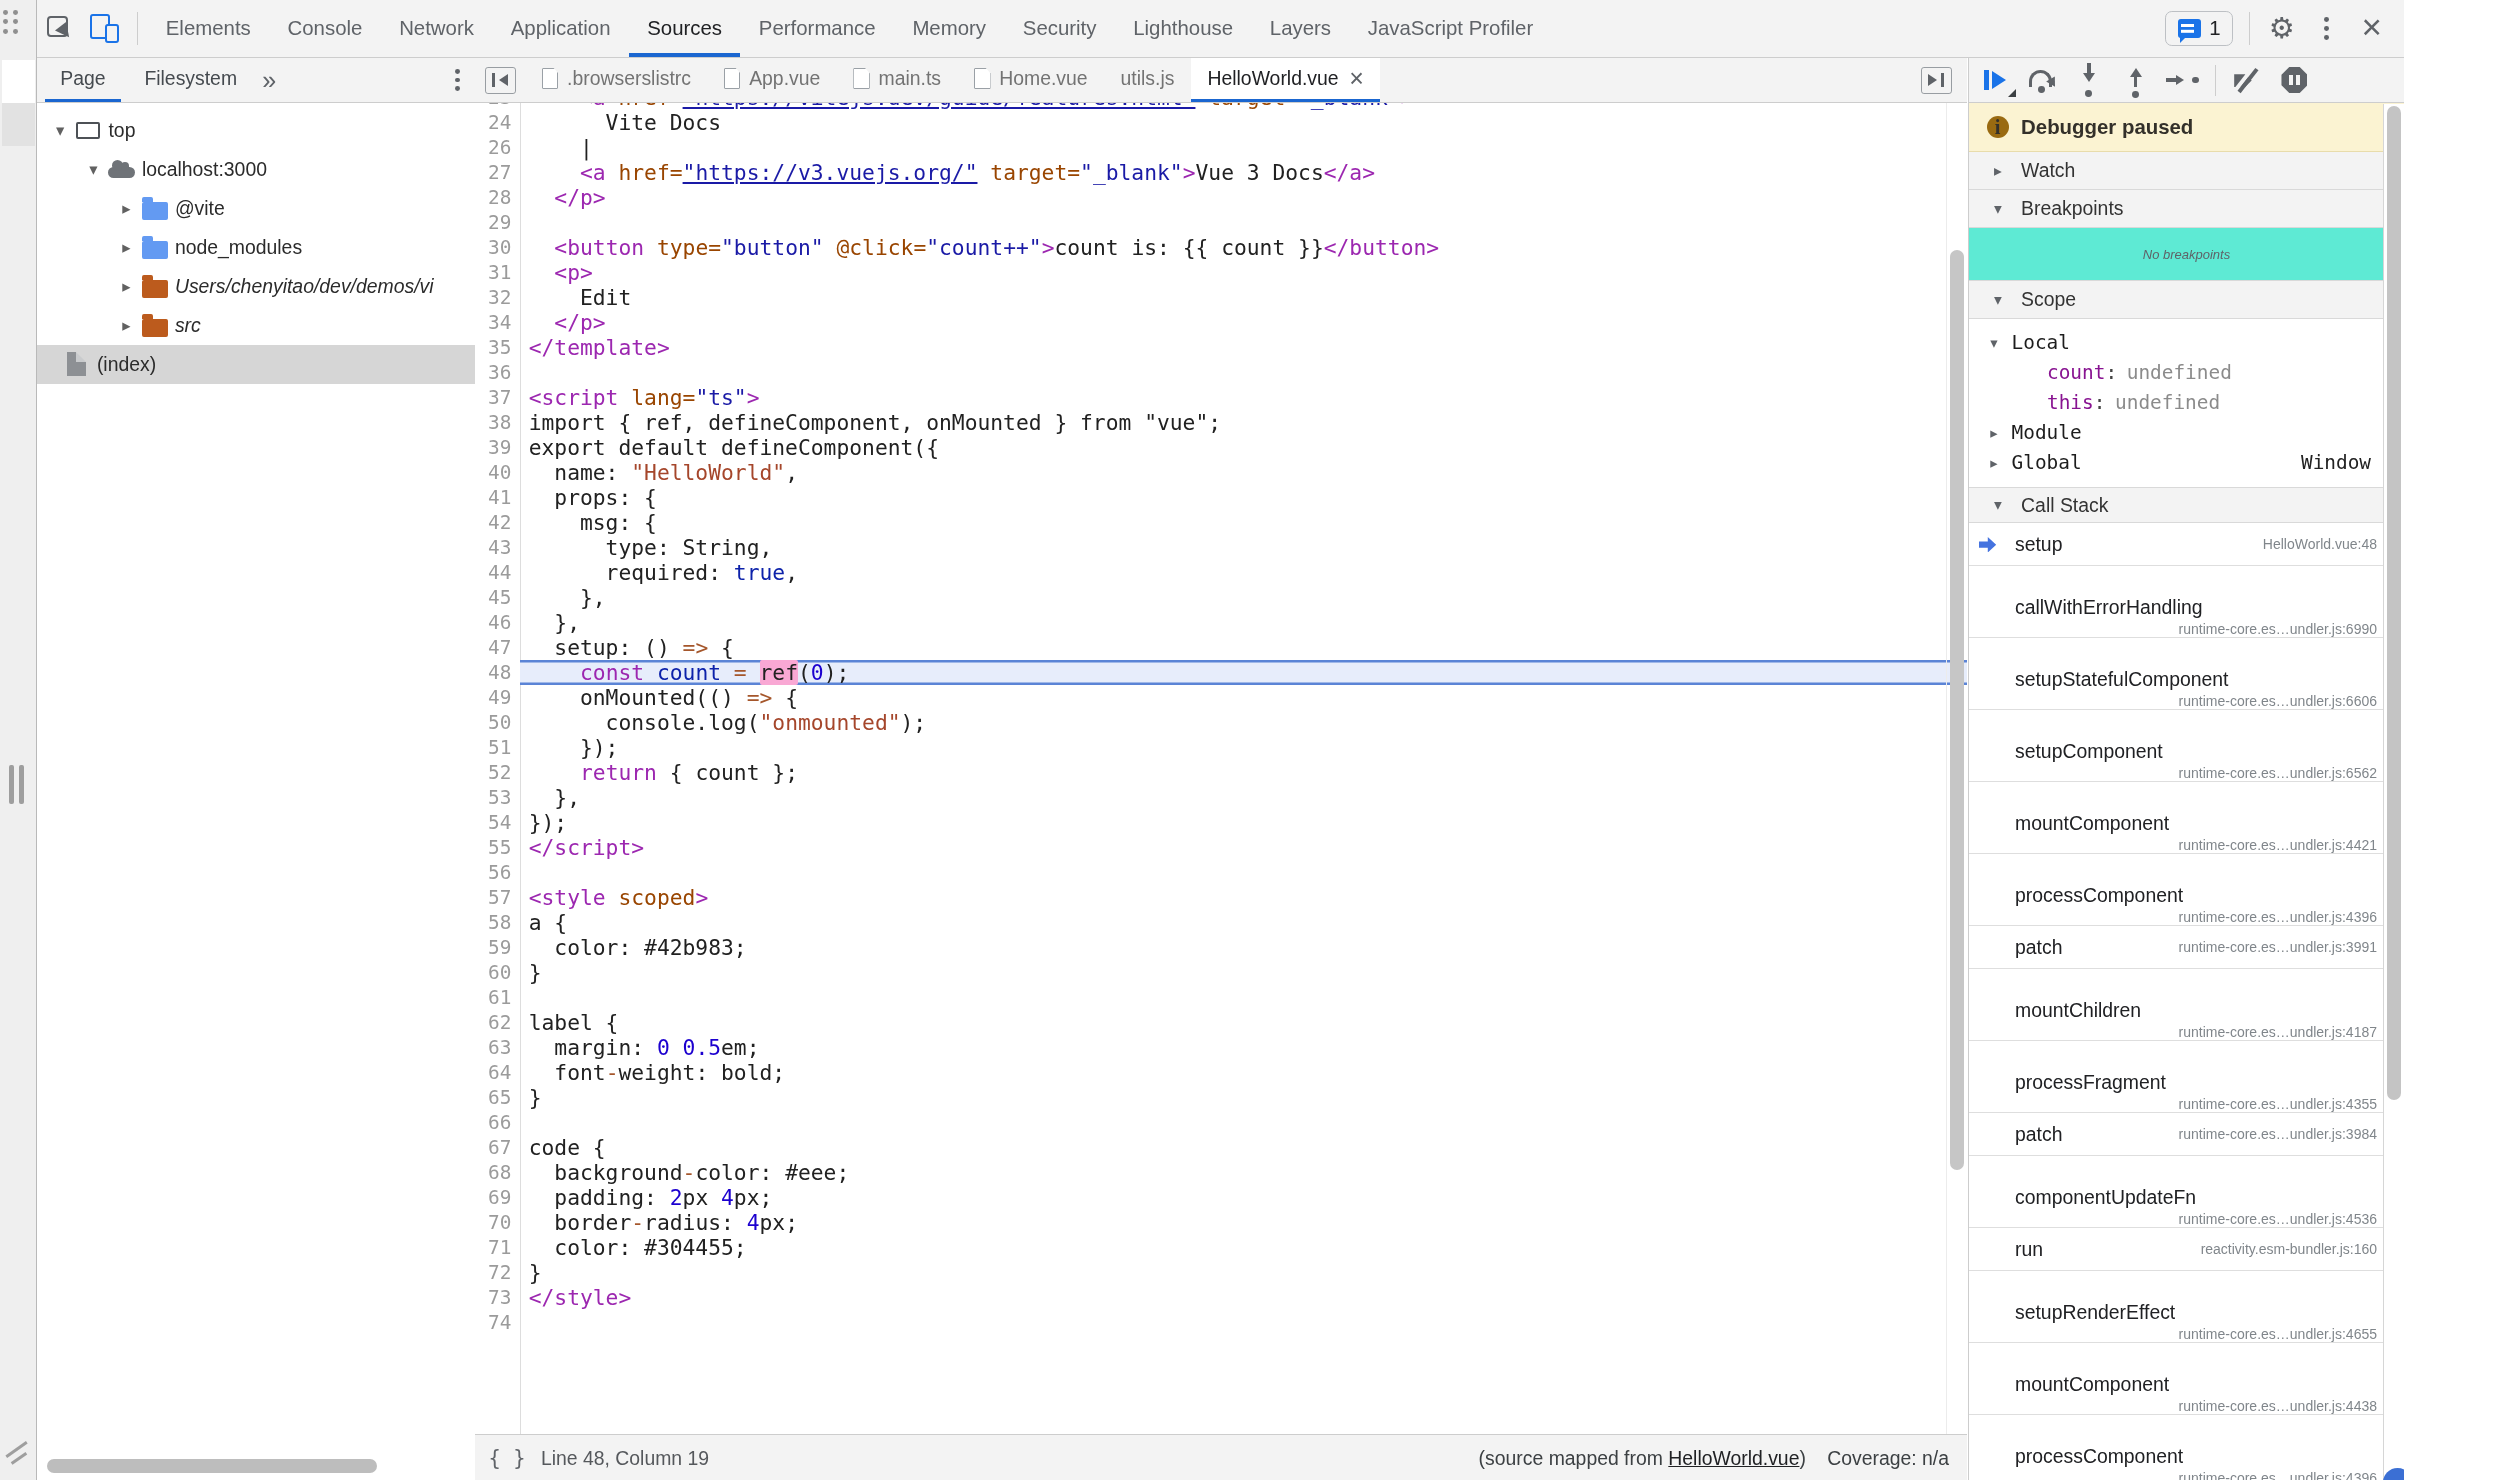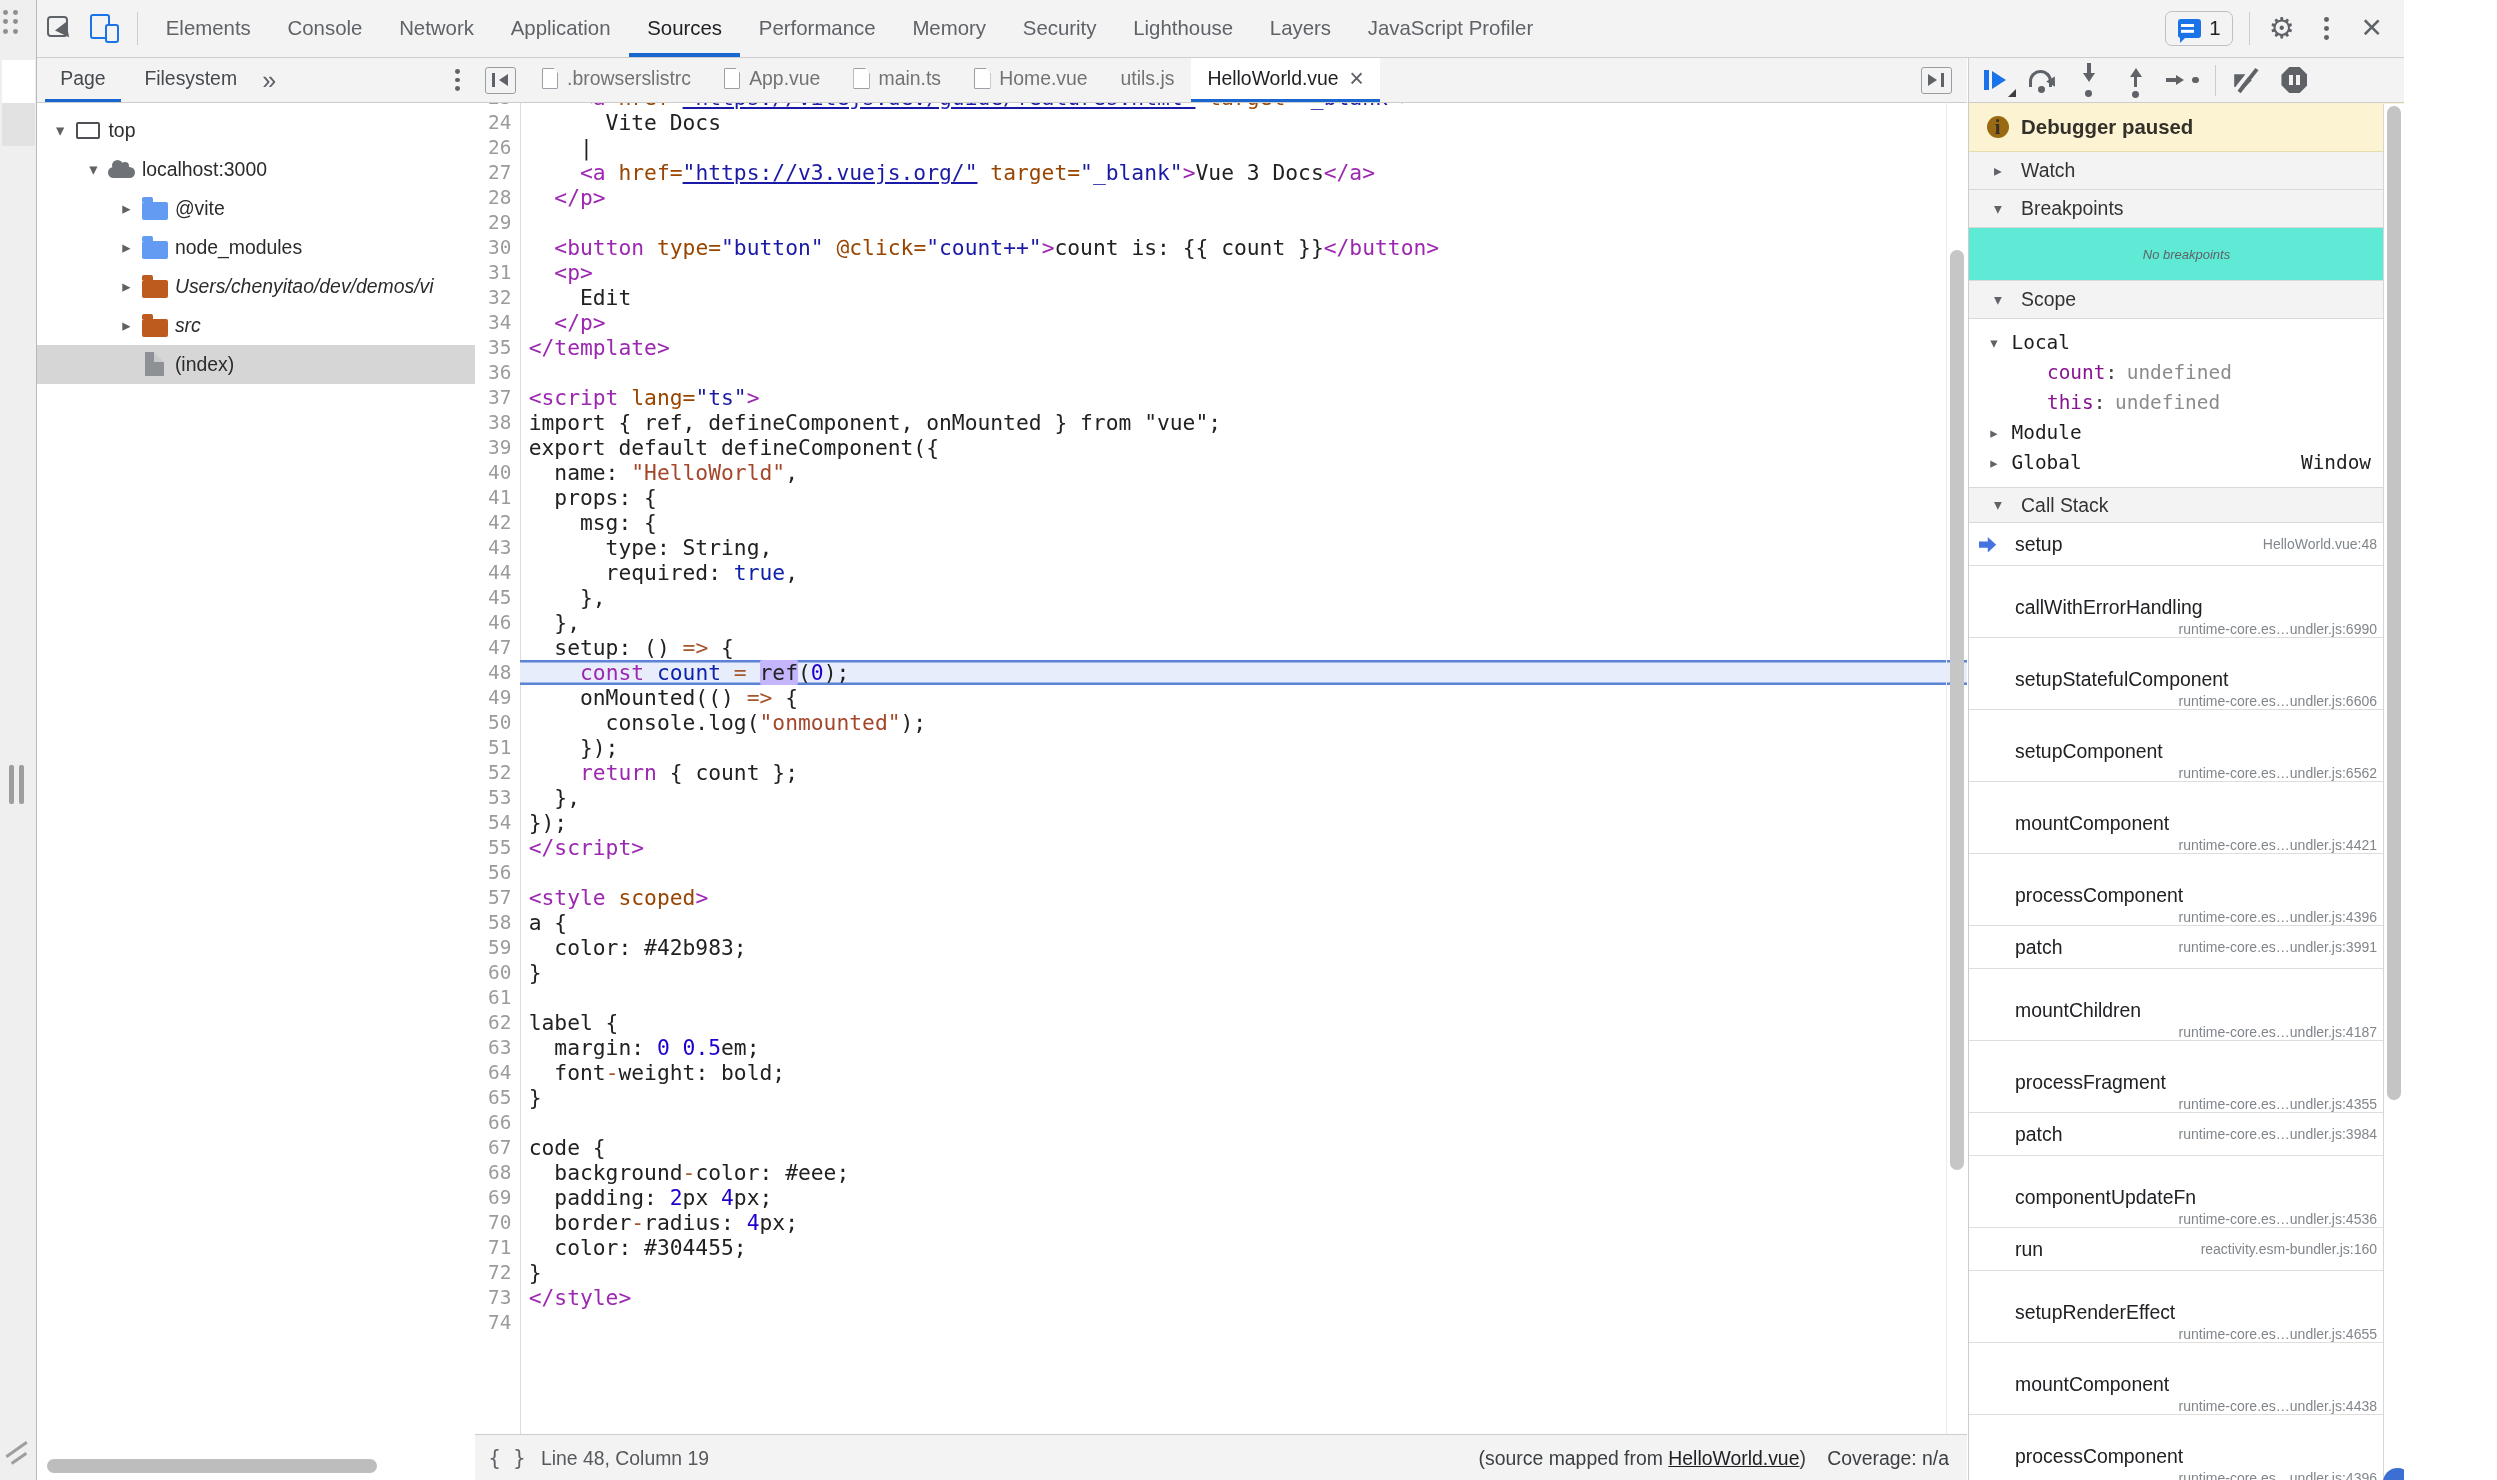--- a/index.html
+++ b/index.html
@@ -92,21 +92,21 @@
   .ct { flex:1; white-space:pre; padding-left:8.7px; color:#212121; cursor:text; }
   .cl.exec .ct { background:#e7edfb; box-shadow:inset 0 2.4px 0 #5b84d6, inset 0 -2.4px 0 #5b84d6; }
   .tk-tag { color:#9c27b0; } .tk-kw { color:#9c27b0; }
   .tk-attr { color:#994500; }
   .tk-vstr { color:#1a1aa6; }
   .tk-link { color:#1a1aa6; text-decoration:underline; }
   .tk-rstr { color:#a5462b; }
   .tk-op { color:#a5562b; }
   .tk-def { color:#0d22aa; }
   .tk-num { color:#1c00cf; } .tk-bool { color:#0d22aa; }
-  .tk-sel { background:#c4b5fd; border-radius:1.9px; }
+  .tk-sel { background:#f9a8d4; border-radius:1.9px; }
   .ed-sb-track { position:absolute; right:0; top:0; bottom:0; width:21.3px; border-left:1px solid #ececec; }
   .ed-sb-thumb { position:absolute; right:2.9px; top:147px; width:14.6px; height:920px; border-radius:7.8px; background:#c6c6c6; }
 
   .statusbar { position:absolute; left:0; right:0; bottom:0; height:47px; background:#f3f3f3; border-top:1px solid #cdcdcd; display:flex; align-items:center; font-size:19.4px; color:#55585c; }
   .pretty-btn { font-family:"DejaVu Sans Mono",monospace; font-size:20.4px; color:#5f6368; padding:0 15.5px 0 13.6px; cursor:pointer; }
   .status-right { margin-left:auto; display:flex; align-items:center; gap:21.3px; padding-right:18px; color:#3c4043; }
   .status-link { text-decoration:underline; cursor:pointer; color:#202124; }
 
   
   .rightpanel { position:absolute; left:1968px; top:58px; right:0; bottom:0; background:#fff; border-left:1px solid #cdcdcd; overflow:hidden; }
@@ -313,21 +313,21 @@
           </span>
           <span class="tlabel italic">Users/chenyitao/dev/demos/vi</span>
         </div>
         <div class="trow" style="padding-left: 78px;">
           <span class="tarrow">▸</span>
           <span class="ticon">
             <span class="folder-ic folder-orange"></span>
           </span>
           <span class="tlabel italic">src</span>
         </div>
-        <div class="trow selected" style="padding-left: 78px;">
+        <div class="trow selected" style="">
           <span class="tarrow"></span>
           <span class="ticon">
             <span class="gfile-ic"></span>
           </span>
           <span class="tlabel">(index)</span>
         </div>
       </div>
     <div class="h-scroll"></div>
   </div>
 

